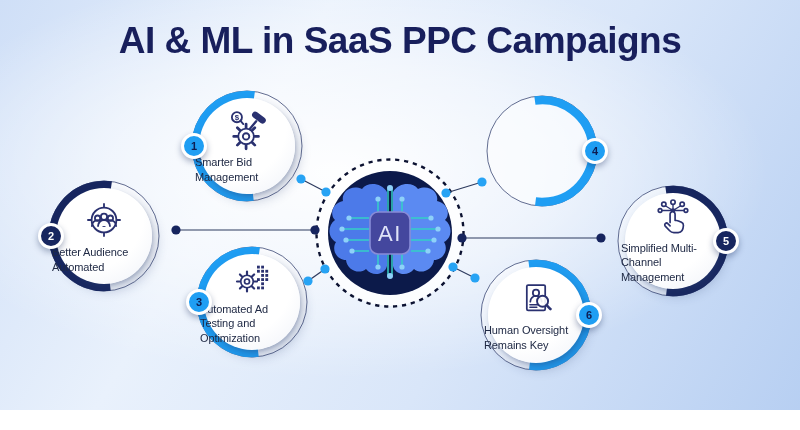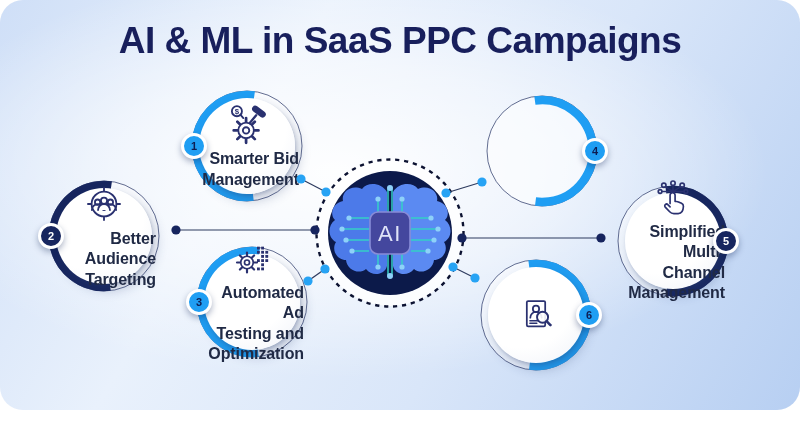--- a/index.html
+++ b/index.html
@@ -5,21 +5,20 @@
   html,body{margin:0;padding:0;}
   body{
     width:800px;height:430px;overflow:hidden;
     font-family:"Liberation Sans","DejaVu Sans",sans-serif;
   }
   .canvas{
     position:relative;width:800px;height:410px;overflow:hidden;
     background:
       radial-gradient(75% 70% at 42% 42%, rgba(255,255,255,0.95) 0%, rgba(255,255,255,0.55) 38%, rgba(255,255,255,0) 72%),
       linear-gradient(120deg,#cfdff7 0%,#e9f1fc 32%,#d9e6f9 62%,#b7cff2 100%);
-    border-radius: 23px;
   }
   .page-title{
     position:absolute;top:20px;left:0;width:100%;
     text-align:center;font-size:37px;font-weight:700;
     letter-spacing:-0.5px;color:#181f5c;
   }
   
   .node{position:absolute;width:112px;height:112px;}
   .node svg.ringset{position:absolute;inset:0;overflow:visible;}
   .hairline{stroke:#33406e;stroke-width:0.9;fill:none;opacity:.85;}
@@ -29,22 +28,22 @@
   .arc-navy{stroke:#17265f;}
   .face{
     position:absolute;inset:8px;border-radius:50%;
     background:radial-gradient(circle at 35% 28%, #ffffff 58%, #eef1f8 100%);
     box-shadow:4px 6px 12px rgba(40,60,110,0.28), 1px 2px 3px rgba(40,60,110,0.18);
     display:flex;flex-direction:column;align-items:center;justify-content:center;
     gap:3px;
   }
   .node-icon{flex:0 0 auto;}
   .node-label{
-    white-space:pre-line;text-align:right;
-    font-size:16px;line-height:1.28;font-weight:700;
+    white-space:pre-line;text-align:left;
+    font-size:11px;line-height:1.28;font-weight:400;
     color:#202a45;letter-spacing:-0.1px;width:104px;
   }
   .badge{
     position:absolute;top:calc(50% - 13px);width:20px;height:20px;
     border:3px solid #ffffff;border-radius:50%;
     display:flex;align-items:center;justify-content:center;
     font-size:11px;font-weight:700;
     box-shadow:0 3px 6px rgba(15,35,85,0.35);
   }
   .badge-left{left:-10px;}
@@ -141,21 +140,21 @@
       <svg class="node-icon ic" width="44" height="44" viewBox="0 0 48 48" stroke-width="2">
         <circle cx="24" cy="24" r="13.5"></circle>
         <path d="M24,6.5 V10 M24,38 V41.5 M6.5,24 H10 M38,24 H41.5"></path>
         <circle cx="17" cy="22" r="2.9"></circle>
           <circle cx="31" cy="22" r="2.9"></circle>
         <path d="M10.8,30.5 a6.2,6.2 0 0 1 12.4,0 M24.8,30.5 a6.2,6.2 0 0 1 12.4,0"></path>
         <circle cx="24" cy="20.5" r="3.4" fill="#ffffff"></circle>
         <path d="M17.5,30.5 a6.5,6.5 0 0 1 13,0" fill="#ffffff"></path>
       </svg>
       <div class="node-label">Better Audience
-Targeting</div>
+Automated</div>
     </div>
     <div class="badge badge-left badge-navy">2</div>
   </div>
 
   <div class="node" style="left:196px;top:246px;">
     <svg class="ringset" viewBox="0 0 112 112">
       <circle class="halo" cx="56" cy="56" r="55"></circle>
       <circle class="hairline" cx="56" cy="56" r="55"></circle>
       <circle class="arc arc-blue" cx="56" cy="56" r="51" stroke-dasharray="173.6 146.8" transform="rotate(83 56 56)"></circle>
     </svg>
@@ -231,20 +230,22 @@
     </svg>
     <div class="face">
       <svg class="node-icon ic" width="42" height="42" viewBox="0 0 48 48" stroke-width="2">
         <rect x="13.5" y="8" width="21" height="29" rx="1.5"></rect>
         <circle cx="24" cy="17" r="3.6"></circle>
         <path d="M17.5,27 a6.5,6.5 0 0 1 13,0"></path>
         <path d="M17,30.5 H28 M17,33.5 H25" stroke-width="1.6"></path>
         <circle cx="31.5" cy="26.5" r="6.3" stroke-width="2.2" fill="rgba(255,255,255,0.9)"></circle>
         <path d="M36,31 L40.5,35.5" stroke-width="3"></path>
       </svg>
+      <div class="node-label">Human Oversight
+Remains Key</div>
     </div>
     <div class="badge badge-right badge-blue">6</div>
   </div>
 
   <svg class="connectors" width="800" height="430" viewBox="0 0 800 430">
     <g>
       <line class="cline" x1="301" y1="179" x2="326" y2="192"></line>
       <line class="cline" x1="176" y1="230" x2="315" y2="230"></line>
       <line class="cline" x1="308" y1="281" x2="325" y2="269"></line>
       <line class="cline" x1="482" y1="182" x2="446" y2="193"></line>

